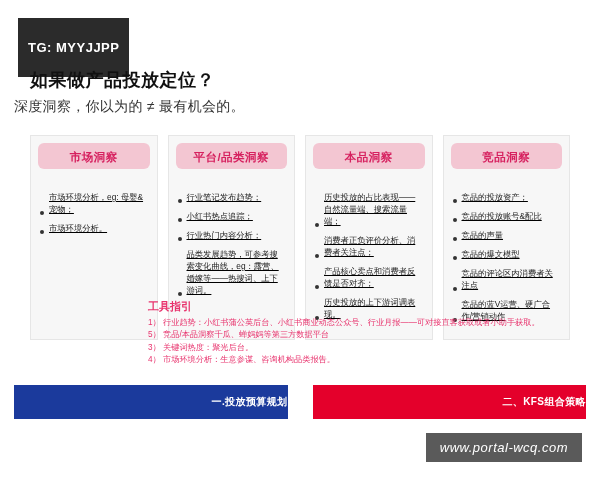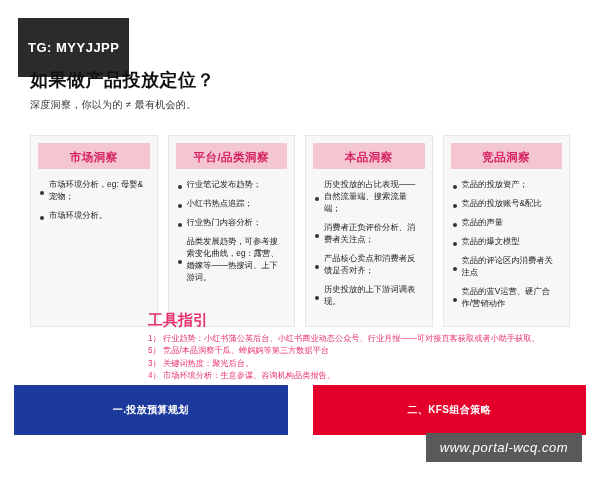--- a/index.html
+++ b/index.html
@@ -29,23 +29,23 @@
     position: absolute;
     left: 30px;
     top: 68px;
     font-size: 18px;
     font-weight: bold;
     color: #111111;
     letter-spacing: 0.5px;
   }
   .subtitle {
     position: absolute;
-    left: 30px;
+    left: 14px;
     top: 98px;
-    font-size: 10px;
+    font-size: 14px;
     color: #333333;
     letter-spacing: 0.3px;
   }
   .cards {
     position: absolute;
     left: 30px;
     top: 135px;
     width: 540px;
     display: flex;
     gap: 10px;
@@ -54,37 +54,39 @@
     width: 129px;
     background: #f7f7f7;
     border: 1px solid #e6e6e6;
     box-sizing: border-box;
     display: flex;
     flex-direction: column;
     padding-bottom: 6px;
   }
   .card-head {
     background: #f3c6d2;
-    margin: 7px 7px 1px 7px;
+    margin: 7px 7px 14px 7px;
     text-align: center;
     padding: 4px 8px;
+    border-radius: 6px;
   }
   .card-head span {
     color: #d6215f;
     font-size: 11.5px;
     font-weight: bold;
     letter-spacing: 0.5px;
   }
   .card-body {
     padding: 8px 9px 4px 9px;
   }
   .bullet {
     display: flex;
-    align-items: center;
+    align-items: flex-end;
     margin-bottom: 7px;
+    text-decoration: underline;
   }
   .dot {
     width: 4px;
     height: 4px;
     border-radius: 50%;
     background: #333333;
     margin: 5px 5px 0 0;
     flex: 0 0 auto;
   }
   .bullet-text {
@@ -94,45 +96,44 @@
     flex: 1 1 auto;
   }
   .guide {
     position: absolute;
     left: 148px;
     top: 299px;
     width: 420px;
   }
   .guide-title {
     color: #e8336d;
-    font-size: 15px;
+    font-size: 11px;
     font-weight: bold;
     margin-bottom: 3px;
-    margin-top: 12px;
   }
   .guide-line {
     color: #e8336d;
     font-size: 8.2px;
     line-height: 1.5;
   }
   .footer {
     position: absolute;
     left: 14px;
     top: 385px;
     width: 572px;
     display: flex;
     gap: 3px;
   }
   .foot-item {
     flex: 1 1 0;
-    text-align: center;
+    text-align: right;
     color: #ffffff;
     font-size: 10px;
     font-weight: bold;
-    padding: 18px 0;
+    padding: 10px 0;
     letter-spacing: 0.4px;
   }
   .foot-blue { background: #1b3a9c; }
   .foot-red { background: #e4002b; margin-left: 22px; }
   .watermark {
     position: absolute;
     right: 18px;
     bottom: 18px;
     background: #5a5a5a;
     color: #ffffff;

